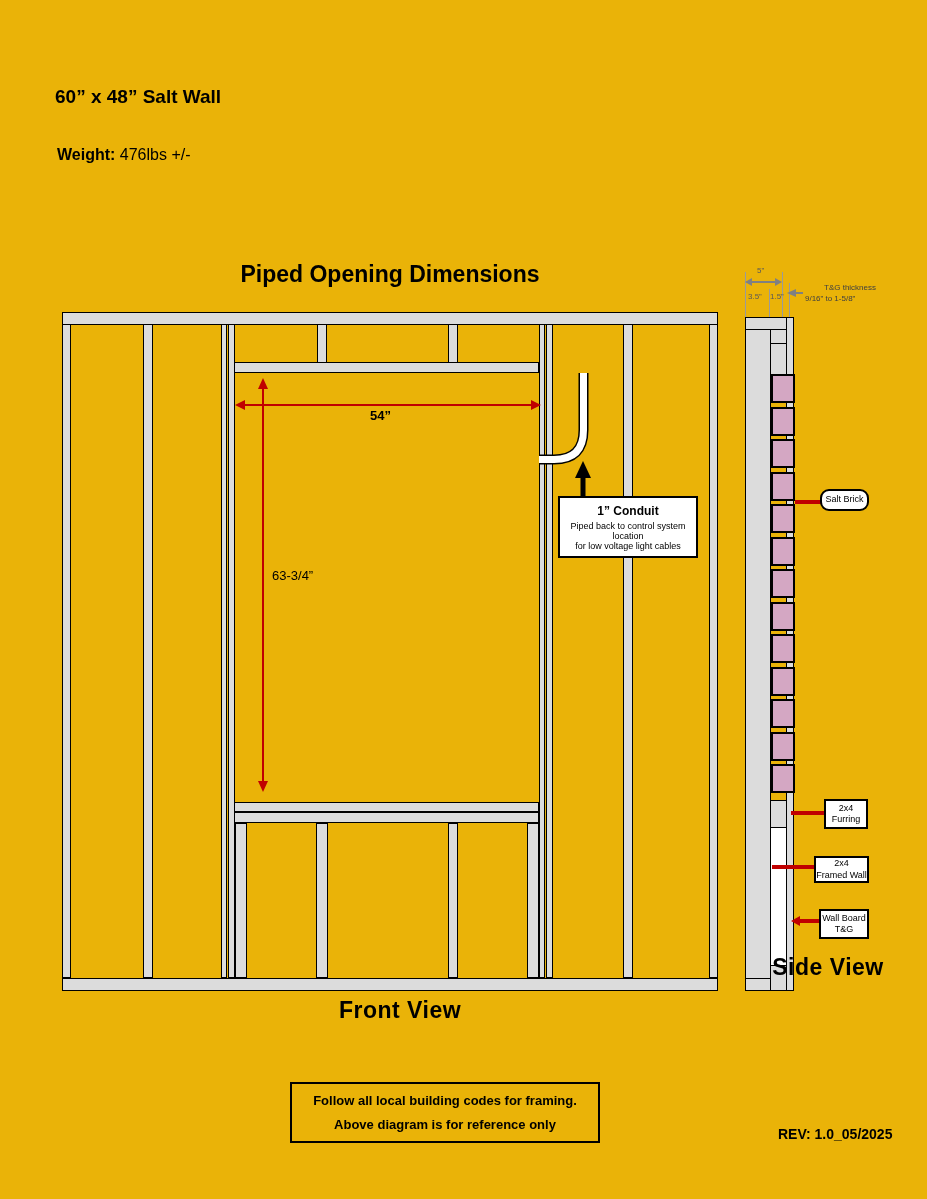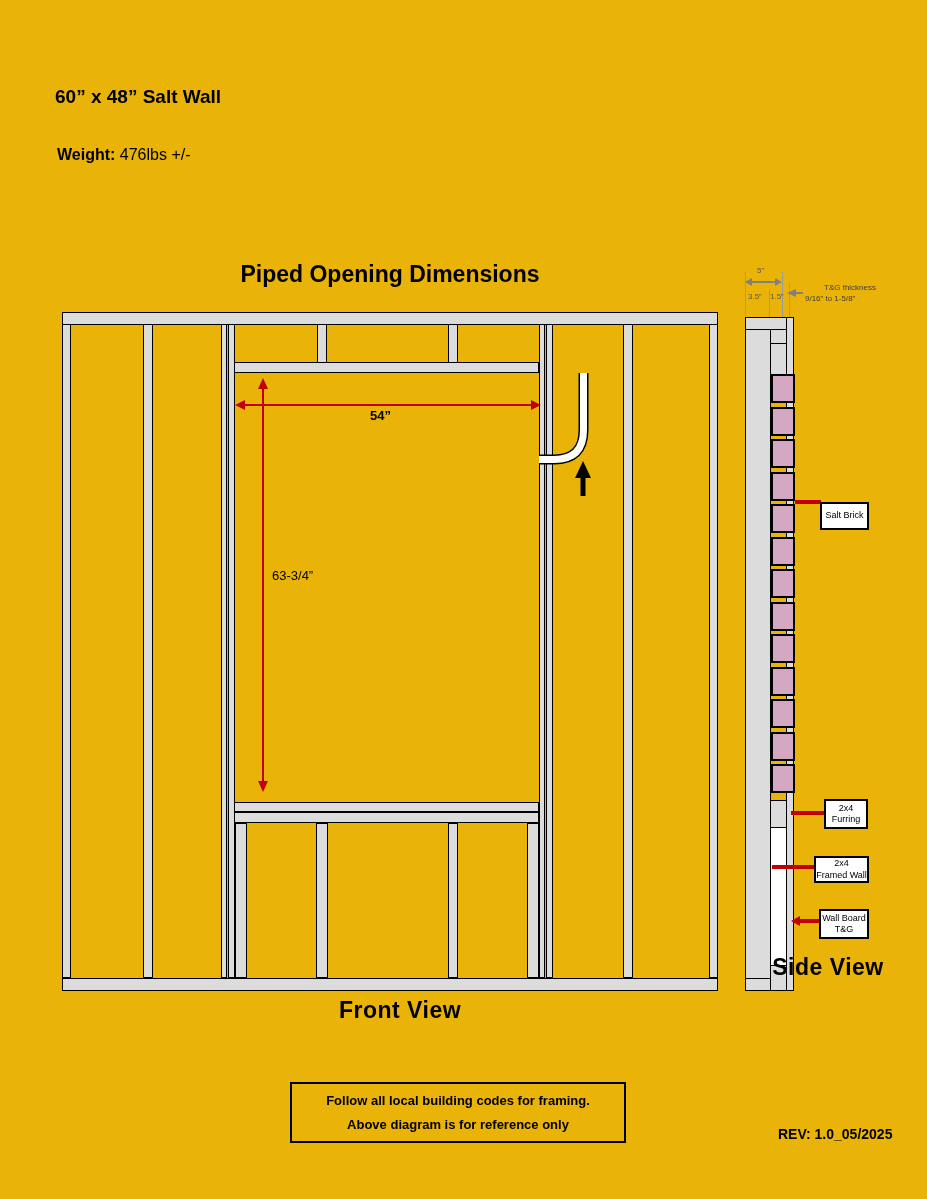--- a/index.html
+++ b/index.html
@@ -24,21 +24,21 @@
   .caption{position:absolute;font-size:23px;font-weight:bold;letter-spacing:.5px;}
   .heading{position:absolute;font-size:23px;font-weight:bold;text-align:center;}
   .brick{width:24px;height:29px;background:var(--brick);border:2px solid #000;margin-bottom:3.5px;}
   #logo{position:absolute;left:520px;top:57px;width:348px;height:80px;border:3px solid #B6A57E;
         border-radius:10px;display:flex;align-items:center;justify-content:center;
         font-size:48px;font-weight:bold;letter-spacing:1px;background:#fff;}
   .logo-pr{color:var(--logo-tan);}
   .logo-o{color:var(--logo-tan);position:relative;display:inline-block;}
   .logo-check{position:absolute;left:3px;top:-16px;font-size:46px;color:var(--logo-green);}
   .logo-saunas{color:var(--logo-green);}
-  .note-box{position:absolute;left:290px;top:1082px;width:336px;height:61px;border:2px solid #000;
+  .note-box{position:absolute;left:290px;top:1082px;width:310px;height:61px;border:2px solid #000;
             display:flex;flex-direction:column;justify-content:space-evenly;align-items:center;
             font-size:13px;font-weight:bold;text-align:center;}
 </style>
 </head>
 <body>
 
 <div id="page">
 
   <div class="abs" style="left:55px;top:86px;font-size:19px;font-weight:bold;">60” x 48” Salt Wall</div>
   <div class="abs" style="left:57px;top:146px;font-size:16px;">
@@ -78,20 +78,25 @@
   <div class="redline" style="left:244px;top:404px;width:288px;height:2px;"></div>
   <div class="tri" style="left:235px;top:400px;border-right:10px solid var(--red);border-top:5px solid transparent;border-bottom:5px solid transparent;"></div>
   <div class="tri" style="left:531px;top:400px;border-left:10px solid var(--red);border-top:5px solid transparent;border-bottom:5px solid transparent;"></div>
   <div class="dim-label" style="left:370px;top:408px;font-weight:bold;">54”</div>
 
   <div class="redline" style="left:262px;top:388px;width:2px;height:394px;"></div>
   <div class="tri" style="left:258px;top:378px;border-bottom:11px solid var(--red);border-left:5px solid transparent;border-right:5px solid transparent;"></div>
   <div class="tri" style="left:258px;top:781px;border-top:11px solid var(--red);border-left:5px solid transparent;border-right:5px solid transparent;"></div>
   <div class="dim-label" style="left:272px;top:568px;">63-3/4”</div>
 
+  <div class="callout" style="left:558px;top:496px;width:140px;height:62px;padding-top:6px;">
+    <div style="font-size:12px;font-weight:bold;">1” Conduit</div>
+    <div style="font-size:9px;margin-top:3px;">Piped back to control system location</div>
+    <div style="font-size:9px;">for low voltage light cables</div>
+  </div>
 
   <div class="caption" style="left:300px;top:997px;width:200px;text-align:center;">Front View</div>
 
   <div class="extline" style="left:745px;top:272px;height:45px;"></div>
   <div class="extline" style="left:769px;top:289px;height:28px;"></div>
   <div class="extline" style="left:782px;top:272px;height:45px;"></div>
   <div class="extline" style="left:789px;top:283px;height:34px;"></div>
   <div class="tiny" style="left:757px;top:266px;">5”</div>
   <div class="grayline" style="left:748px;top:281px;width:32px;height:2px;"></div>
   <div class="tri" style="left:745px;top:278px;border-right:7px solid var(--anno);border-top:4px solid transparent;border-bottom:4px solid transparent;"></div>
@@ -123,21 +128,21 @@
       <div class="brick"></div>
       <div class="brick"></div>
       <div class="brick"></div>
       <div class="brick"></div>
       <div class="brick"></div>
       <div class="brick"></div>
       <div class="brick"></div>
     </div>
 
   <div class="redline" style="left:795px;top:500px;width:26px;height:4px;"></div>
-  <div class="labelbox" style="left:820px;top:502px;width:49px;height:28px;">
+  <div class="labelbox" style="left:820px;top:489px;width:49px;height:22px;border-radius:9px;">
     <div>Salt Brick</div>
   </div>
 
   <div class="redline" style="left:791px;top:811px;width:34px;height:4px;"></div>
   <div class="labelbox" style="left:824px;top:799px;width:44px;height:30px;">
     <div>2x4</div>
     <div>Furring</div>
   </div>
 
   <div class="redline" style="left:772px;top:865px;width:43px;height:4px;"></div>

